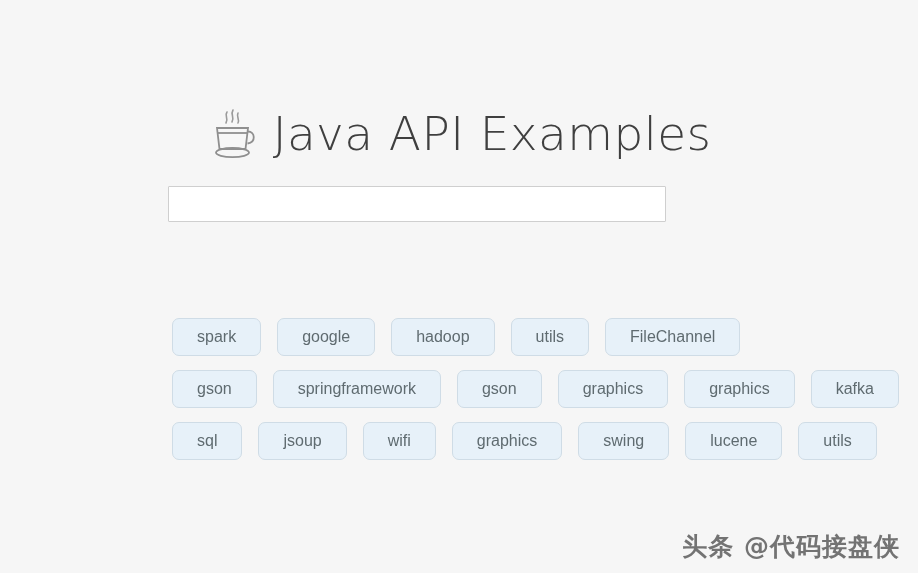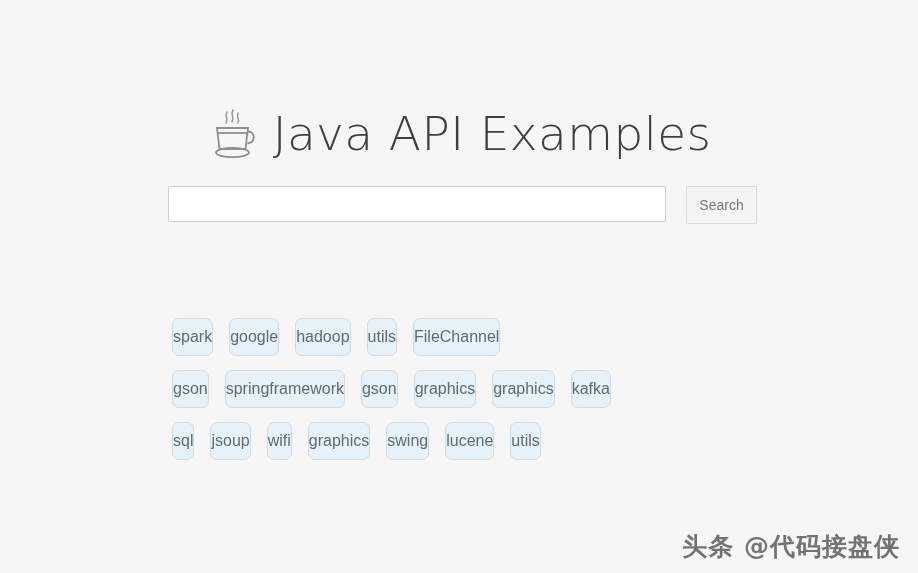--- a/index.html
+++ b/index.html
@@ -103,21 +103,21 @@
     align-items: center;
     margin-bottom: 14px;
     gap: 0;
   }
   .tag {
     display: inline-flex;
     align-items: center;
     justify-content: center;
     height: 38px;
     box-sizing: border-box;
-    padding: 0 0;
+    padding: 0 24px;
     margin-right: 16px;
     background: #e7f1f9;
     border: 1px solid #cfdce6;
     border-radius: 7px;
     font-family: "Liberation Sans", sans-serif;
     font-size: 16px;
     color: #5f6b70;
     white-space: nowrap;
     cursor: pointer;
     text-decoration: none;
@@ -155,21 +155,20 @@
           <path d="M41 23.5 C48 23.5, 49.5 34, 40.5 35.5"></path>
           <ellipse cx="25.5" cy="44.6" rx="16.5" ry="4.6"></ellipse>
         </g>
       </svg>
     </span>
     <span class="site-title">Java API Examples</span>
   </div>
 
   <div class="search-row">
     <input class="search-input" type="text" value="" placeholder="" style="">
-    <button class="search-button">Search</button>
   </div>
 
   <div class="tag-cloud">
 
     <div class="tag-row">
       <a class="tag">spark</a>
       <a class="tag">google</a>
       <a class="tag">hadoop</a>
       <a class="tag">utils</a>
       <a class="tag">FileChannel</a>

